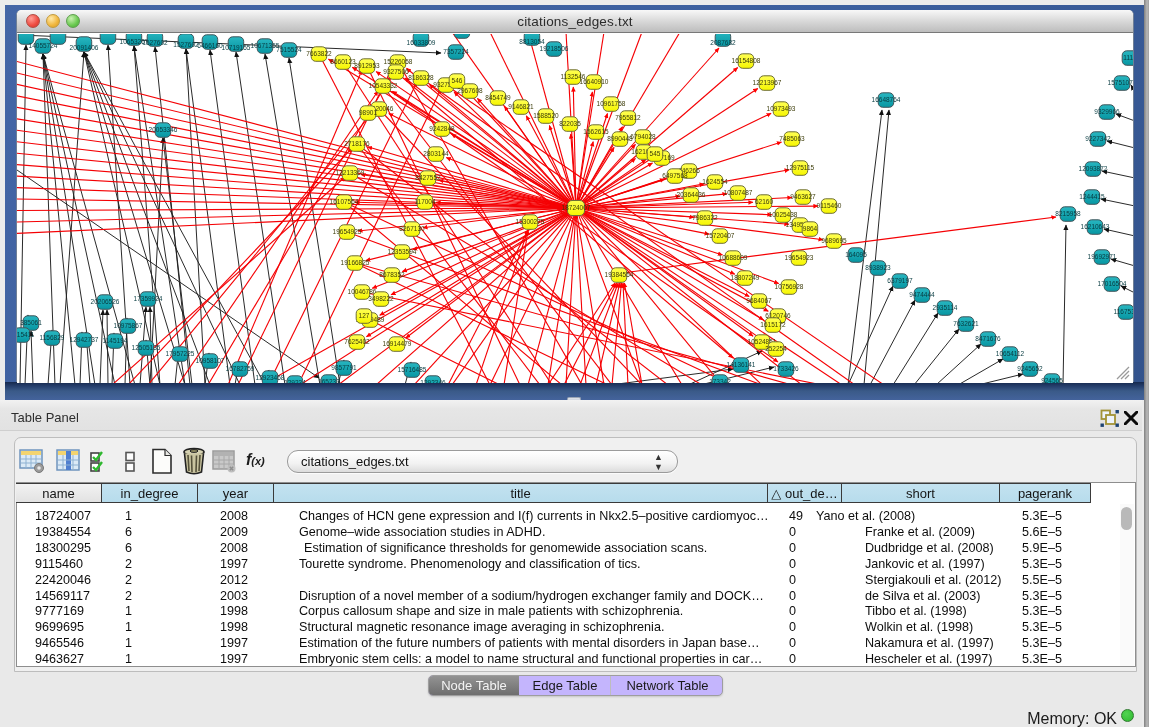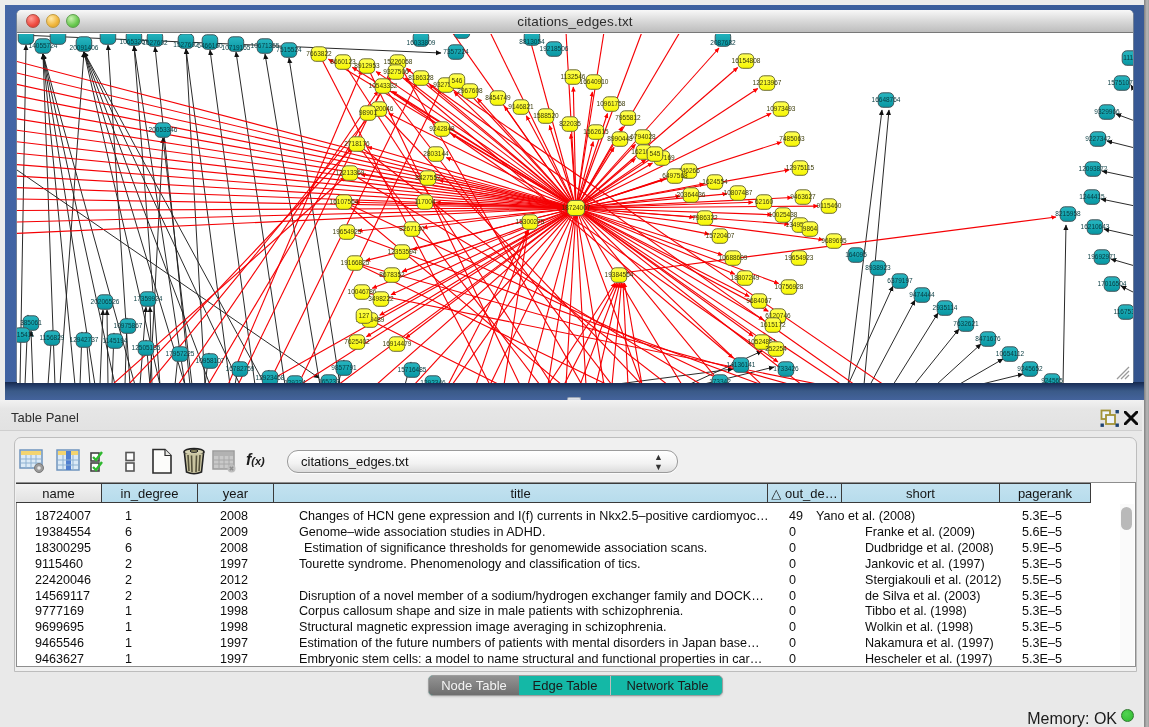--- a/index.html
+++ b/index.html
@@ -37,21 +37,21 @@
 #tbl{position:absolute;left:16px;top:482px;width:1120px;height:185px;background:#fff;
 border:1px solid #8e8e8e}
 .hc{position:absolute;top:483px;height:20px;background:linear-gradient(180deg,#c3e2f0,#b7dcec);
 border-right:1px solid #3a3a3a;border-top:1px solid #3a3a3a;border-bottom:1px solid #3a3a3a;
 font-size:13px;color:#151515;text-align:center;line-height:20px}
 .row{position:absolute;left:16px;width:1104px;height:16px;font-size:12.6px;color:#0d0d0d}
 .row span{position:absolute;top:0;white-space:nowrap}
 #vscroll{position:absolute;left:1120px;top:504px;width:14px;height:162px;background:#fafafa}
 #vthumb{position:absolute;left:1121px;top:507px;width:11px;height:23px;background:#b9b9b9;border-radius:6px}
 #tabs{position:absolute;left:428px;top:675px;width:295px;height:21px;border:1px solid #9e9e9e;
-border-radius:5px;background:#14b8a6;box-shadow:0 1px 2px rgba(0,0,0,.15)}
+border-radius:5px;background:#c4b5fd;box-shadow:0 1px 2px rgba(0,0,0,.15)}
 #tabs .seg{position:absolute;top:0;height:19px;font-size:13px;line-height:19px;text-align:center;color:#1a1a1a}
 #tabs .sel{background:linear-gradient(180deg,#939393,#6e6e6e);color:#f4f4f4;border-radius:4px 0 0 4px}
 #mem{position:absolute;right:32px;top:710px;font-size:16px;color:#1a1a1a}
 #dot{position:absolute;left:1121px;top:709px;width:13px;height:13px;border-radius:50%;
 background:radial-gradient(circle at 40% 35%,#52d452,#2eb82e);border:1.5px solid #2f7a2f}
 .icon{position:absolute}
 </style></head>
 <body>
 <div id="frame"></div>
 <div id="framebot"></div>
@@ -706,21 +706,21 @@
     <span style="left:204px">1998</span>
     <span style="left:283px">Corpus callosum shape and size in male patients with schizophrenia.</span>
     <span style="left:773px">0</span>
     <span style="left:849px">Tibbo et al. (1998)</span>
     <span style="left:1006px">5.3E–5</span>
   </div>
 <div class="row" style="top:620.3px">
     <span style="left:19px">9699695</span>
     <span style="left:109px">1</span>
     <span style="left:204px">1998</span>
-    <span style="left:283px">Structural magnetic expression image averaging in schizophrenia.</span>
+    <span style="left:283px">Structural magnetic resonance image averaging in schizophrenia.</span>
     <span style="left:773px">0</span>
     <span style="left:849px">Wolkin et al. (1998)</span>
     <span style="left:1006px">5.3E–5</span>
   </div>
 <div class="row" style="top:636.2px">
     <span style="left:19px">9465546</span>
     <span style="left:109px">1</span>
     <span style="left:204px">1997</span>
     <span style="left:283px">Estimation of the future numbers of patients with mental disorders in Japan base…</span>
     <span style="left:773px">0</span>

